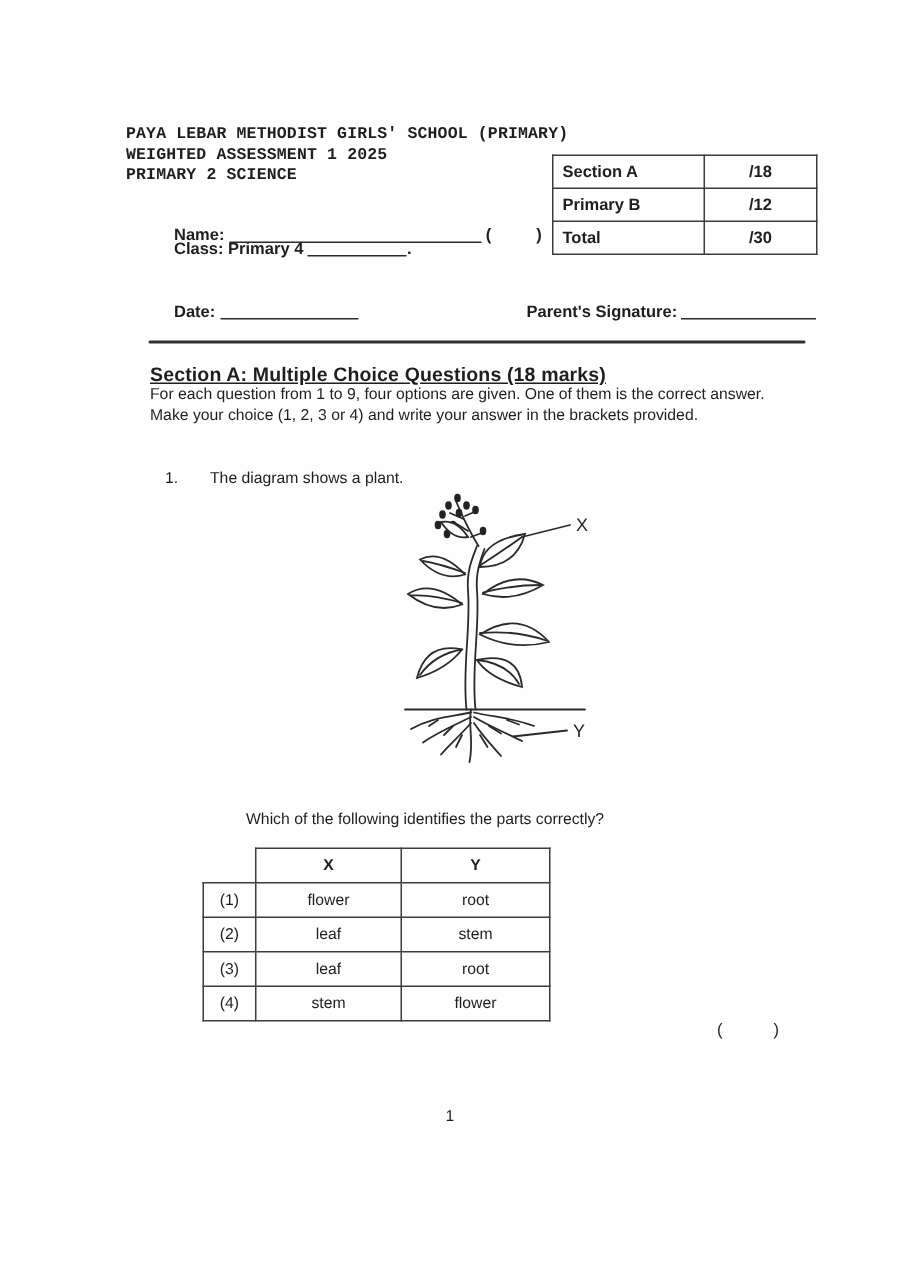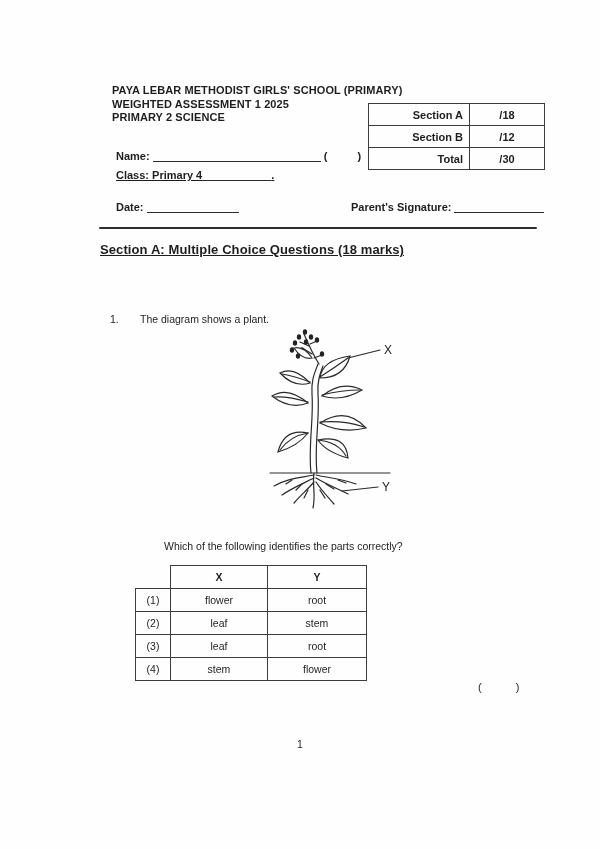--- a/index.html
+++ b/index.html
@@ -7,29 +7,29 @@
     position:relative;
     width:600px;height:849px;
     background:#fefefe;
     font-family:"Liberation Sans", sans-serif;
     color:#1e1e1e;
     overflow:hidden;
     margin:0 auto;
   }
   .abs{position:absolute;}
   
-  .header-text{left:112px;top:84px;font-size:11px;font-weight:bold;line-height:13.5px;letter-spacing:.1px;}
+  .header-text{left:84px;top:84px;font-size:11px;font-weight:bold;line-height:13.5px;letter-spacing:.1px;font-family:Liberation Mono, monospace;}
   
   .score-table{left:368px;top:103px;border-collapse:collapse;}
   .score-table td{
     border:1.5px solid #3c3c3c;
     font-size:11px;font-weight:bold;
     height:21px;padding:0 6px;
   }
-  .score-table .lbl{width:88px;text-align:right;}
+  .score-table .lbl{width:88px;text-align:left;}
   .score-table .mks{width:62px;text-align:center;}
   
   .fieldline{font-size:11px;font-weight:bold;white-space:nowrap;margin-left:16px;}
   .blank{display:inline-block;border-bottom:1.4px solid #2b2b2b;height:12px;vertical-align:-2px;}
   .w168{width:168px;} .w66{width:66px;} .w92{width:92px;} .w90{width:90px;}
   .name-brackets{font-weight:bold;}
   .bracket-gap{display:inline-block;width:30px;}
   
   .divider{left:99px;top:227px;width:438px;height:2px;background:#2e2e2e;border-radius:1px;}
   
@@ -74,53 +74,57 @@
     <div>PRIMARY 2 SCIENCE</div>
   </div>
 
   <table class="abs score-table">
     <tbody>
       <tr>
         <td class="lbl">Section A</td>
         <td class="mks">/18</td>
       </tr>
       <tr>
-        <td class="lbl">Section B</td>
+        <td class="lbl">Primary B</td>
         <td class="mks">/12</td>
       </tr>
       <tr>
         <td class="lbl">Total</td>
         <td class="mks">/30</td>
       </tr>
     </tbody>
   </table>
 
   <div class="abs fieldline" style="left:100px;top:149px;">
     <span>Name:</span>
     <span class="blank w168"></span>
     <span class="name-brackets">(</span><span class="bracket-gap"></span><span class="name-brackets">)</span>
   </div>
 
-  <div class="abs fieldline" style="left:100px;top:168px;text-decoration:underline;">
+  <div class="abs fieldline" style="left:100px;top:158px;">
     <span>Class: Primary 4</span>
     <span class="blank w66"></span><span>.</span>
   </div>
 
   <div class="abs fieldline" style="left:100px;top:200px;">
     <span>Date:</span>
     <span class="blank w92"></span>
   </div>
   <div class="abs fieldline" style="left:335px;top:200px;">
     <span>Parent's Signature:</span>
     <span class="blank w90"></span>
   </div>
 
   <div class="abs divider"></div>
 
   <div class="abs section-heading">Section A: Multiple Choice Questions (18 marks)</div>
+  <div class="abs instructions">
+    <div>For each question from 1 to 9, four options are given. One of them is the correct answer.</div>
+    <div>Make your choice (1, 2, 3 or 4) and write your answer in the brackets provided.</div>
+  </div>
 
   <div class="abs q-number">1.</div>
   <div class="abs q-text">The diagram shows a plant.</div>
 
   <svg class="abs plant" width="140" height="185" viewBox="0 0 140 185">
 
     <g>
       <path d="M49,145 C46,118 52,90 50,66 C49,52 53,44 56,36"></path>
       <path d="M55,145 C52,118 58,90 56,66 C55,54 58,46 61,38"></path>
     </g>

